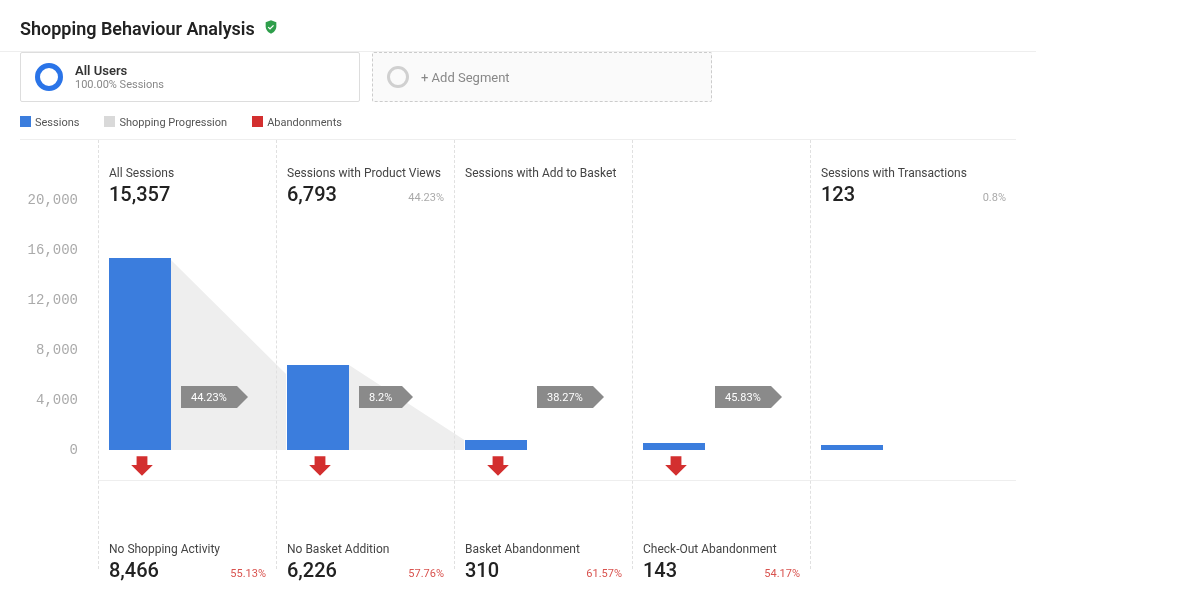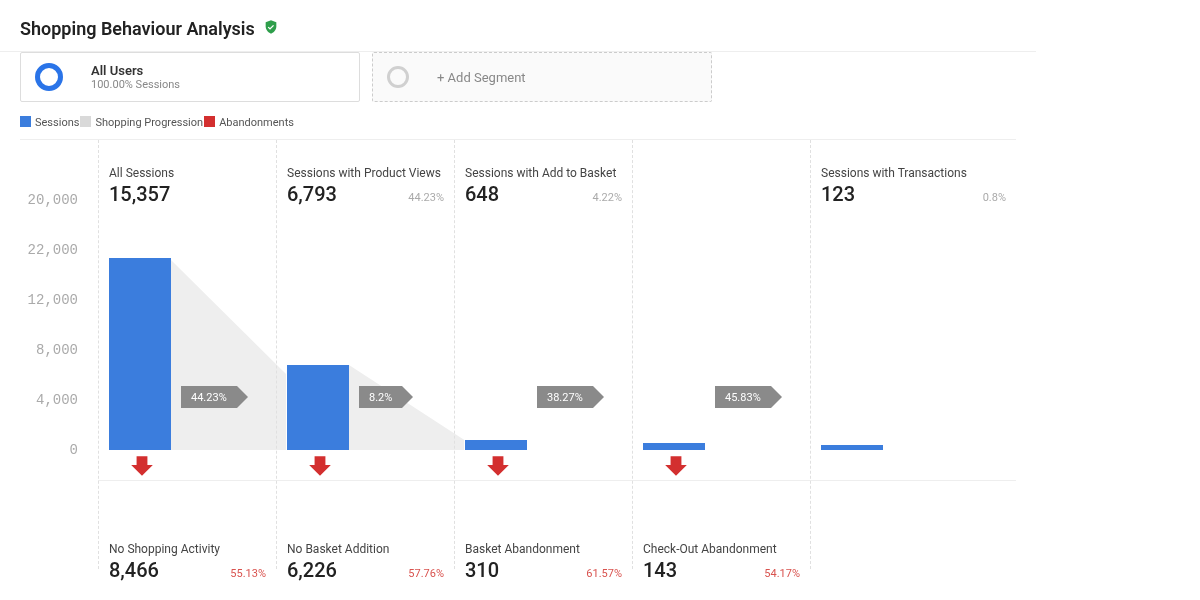--- a/index.html
+++ b/index.html
@@ -4,29 +4,29 @@
 <style>
   * { box-sizing: border-box; margin: 0; padding: 0; }
   body { font-family: Roboto, Arial, sans-serif; font-size: 13px; color: #333; background: #fff; }
   .page { width: 1036px; height: 600px; position: relative; }
 
   .title-row { display: flex; align-items: center; gap: 8px; padding: 18px 20px 12px; }
   .title-row h1 { font-size: 18px; font-weight: 600; color: #222; }
   .shield { width: 16px; height: 16px; }
 
   .seg-row { display: flex; gap: 12px; padding: 0 20px 10px; }
-  .seg-card { border: 1px solid #ddd; border-radius: 2px; padding: 10px 14px; display: flex; align-items: center; gap: 28px; width: 340px; }
+  .seg-card { border: 1px solid #ddd; border-radius: 2px; padding: 10px 14px; display: flex; align-items: center; gap: 12px; width: 340px; }
   .seg-ring { width: 28px; height: 28px; border: 5px solid #2a74e8; border-radius: 50%; }
   .seg-card .t { font-size: 13px; font-weight: 600; color: #333; }
   .seg-card .s { font-size: 11px; color: #888; }
   .seg-card.add { border: 1px dashed #ccc; background: #fafafa; }
   .seg-card.add .ring2 { width: 22px; height: 22px; border: 3px solid #d0d0d0; border-radius: 50%; }
   .seg-card.add .lbl { color: #888; font-size: 13px; }
 
-  .legend { display: flex; gap: 1px; padding: 4px 20px 10px; font-size: 11px; color: #555; align-items: center; }
+  .legend { display: flex; gap: 25px; padding: 4px 20px 10px; font-size: 11px; color: #555; align-items: center; }
   .sw { width: 11px; height: 11px; display: inline-block; margin-right: 4px; vertical-align: -1px; }
   .sw.blue { background: #3b7ddd; }
   .sw.grey { background: #d9d9d9; }
   .sw.red  { background: #d32f2f; }
 
   .chart { position: relative; margin: 0 20px; border-top: 1px solid #eee; height: 430px; }
   .axis-col { position: absolute; left: 0; top: 0; width: 78px; height: 100%; }
   .tick { position: absolute; right: 20px; font-size: 14px; color: #aaa; transform: translateY(-50%); font-family: Liberation Mono, monospace; }
 
   .cols { position: absolute; left: 78px; right: 0; top: 0; bottom: 0; display: flex; }
@@ -92,21 +92,21 @@
 
   <div class="legend">
     <span><span class="sw blue"></span><span>Sessions</span></span>
     <span><span class="sw grey"></span><span>Shopping Progression</span></span>
     <span><span class="sw red"></span><span>Abandonments</span></span>
   </div>
 
   <div class="chart">
     <div class="axis-col">
       <span class="tick" style="top:60px">20,000</span>
-      <span class="tick" style="top:110px">22,000</span>
+      <span class="tick" style="top:110px">16,000</span>
       <span class="tick" style="top:160px">12,000</span>
       <span class="tick" style="top:210px">8,000</span>
       <span class="tick" style="top:260px">4,000</span>
       <span class="tick" style="top:310px">0</span>
     </div>
 
     <div class="band"></div>
 
     <div class="cols">
 
@@ -162,24 +162,20 @@
           <div class="row">
               <span class="val">6,226</span>
               <span class="pct">57.76%</span>
             </div>
         </div>
       </div>
 
       <div class="col">
         <div class="col-head">
           <div class="lbl">Sessions with Add to Basket</div>
-          <div class="row">
-              <span class="val">648</span>
-              <span class="pct">4.22%</span>
-            </div>
         </div>
         <div class="plot">
           <div class="bar small"></div>
           <div class="arrow-tag">
               <div class="body">38.27%</div>
               <div class="tip"></div>
             </div>
         </div>
         <div class="drop-arrow"><svg viewBox="0 0 24 24">
               <path fill="#d32f2f" d="M7 4h10v8h5L12 22 2 12h5z"></path>

